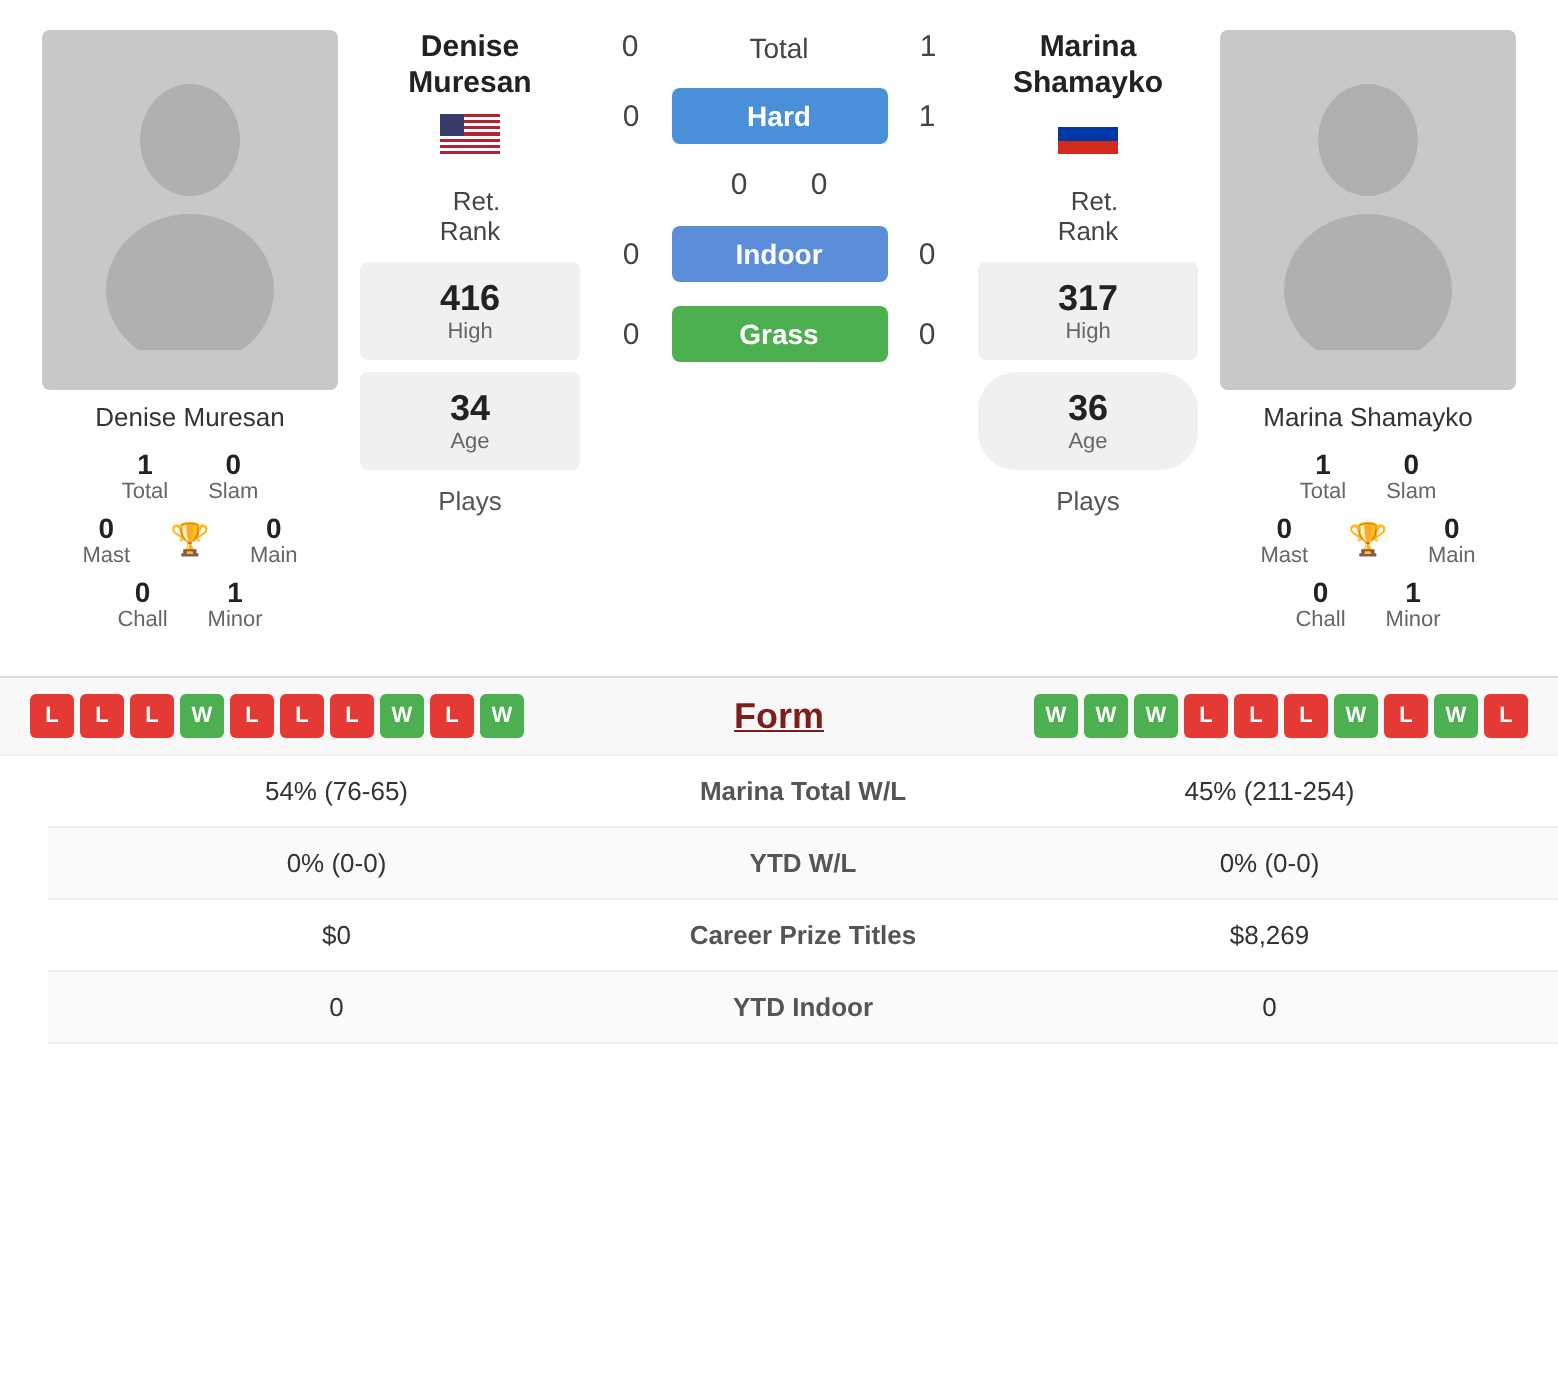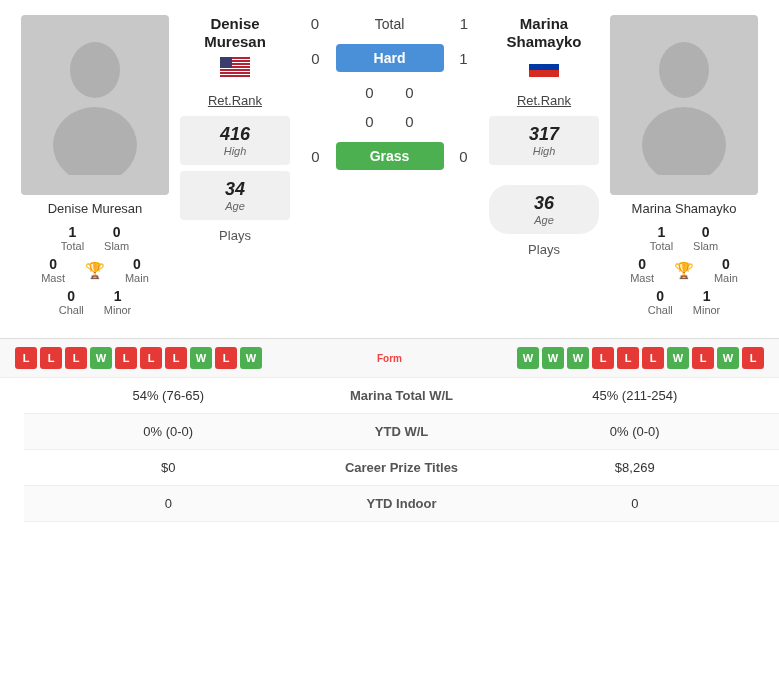--- a/index.html
+++ b/index.html
@@ -170,42 +170,40 @@
 
     .middle-stats-box {
       background: #f0f0f0;
       border-radius: 4px;
       width: 100%;
       padding: 8px 16px;
       display: flex;
       flex-direction: column;
       align-items: center;
       margin-top: 4px;
-      font-style: italic;
     }
 
     .middle-stat-val {
       font-size: 18px;
       font-weight: bold;
       color: #222;
     }
 
     .middle-stat-lbl {
       font-size: 11px;
       color: #666;
     }
 
     .middle-ret {
       display: flex;
-      flex-direction: row;
+      flex-direction: column;
       align-items: flex-end;
       padding: 8px 0 4px 0;
       font-size: 13px;
       color: #444;
-      text-decoration: underline;
     }
 
     
     .center-col {
       flex: 1;
       display: flex;
       flex-direction: column;
       align-items: center;
       padding: 0 5px;
     }
@@ -296,23 +294,24 @@
     .form-right {
       display: flex;
       gap: 3px;
       flex: 1;
       justify-content: flex-end;
     }
 
     .form-label {
       width: 100px;
       text-align: center;
-      font-size: 10px;
-      color: #ef4444;
-      font-weight: bold;
+      font-size: 18px;
+      color: #7f1d1d;
+      font-weight: bold;
+      text-decoration: underline;
     }
 
     .form-badge {
       width: 22px;
       height: 22px;
       border-radius: 3px;
       display: flex;
       align-items: center;
       justify-content: center;
       font-size: 11px;
@@ -449,20 +448,21 @@
         <span class="surface-score-right">1</span>
       </div>
 
       <div class="surface-row">
         <span class="surface-score-left">0</span>
         <span class="surface-score-right">0</span>
       </div>
 
       <div class="surface-row">
         <span class="surface-score-left">0</span>
+        <button class="surface-btn indoor">Indoor</button>
         <span class="surface-score-right">0</span>
       </div>
 
       <div class="surface-row">
         <span class="surface-score-left">0</span>
         <button class="surface-btn grass">Grass</button>
         <span class="surface-score-right">0</span>
       </div>
     </div>
 
@@ -475,21 +475,21 @@
       <div class="middle-ret">
         <span>Ret.</span>
         <span>Rank</span>
       </div>
 
       <div class="middle-stats-box">
         <span class="middle-stat-val">317</span>
         <span class="middle-stat-lbl">High</span>
       </div>
 
-      <div class="middle-stats-box" style="margin-top:20px;border-radius:19px;">
+      <div class="middle-stats-box" style="margin-top:6px;border-radius:19px;">
         <span class="middle-stat-val">36</span>
         <span class="middle-stat-lbl">Age</span>
       </div>
 
       <div style="margin-top:8px; font-size:13px; color:#555;">Plays</div>
     </div>
 
     <div class="player-card">
       <div class="player-avatar">
         <svg viewBox="0 0 100 140" xmlns="http://www.w3.org/2000/svg">

